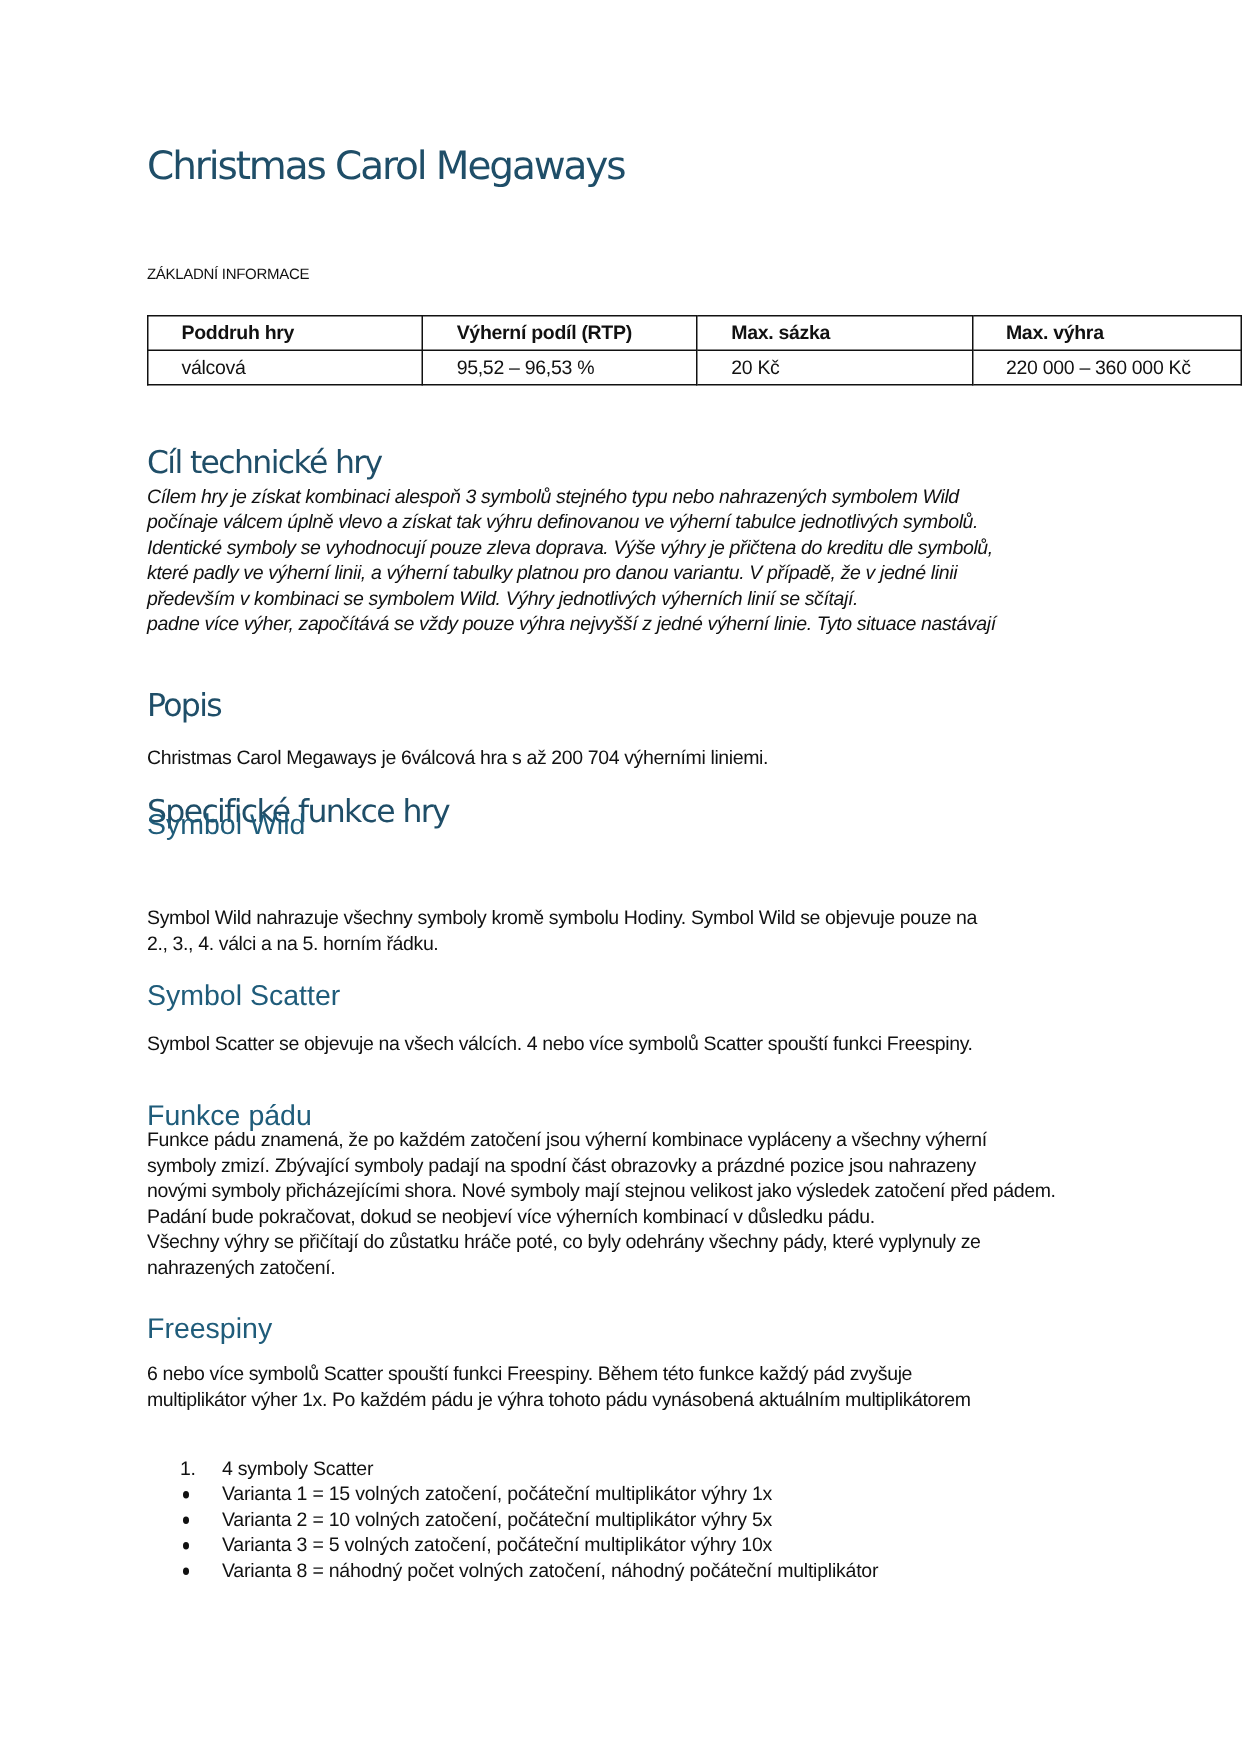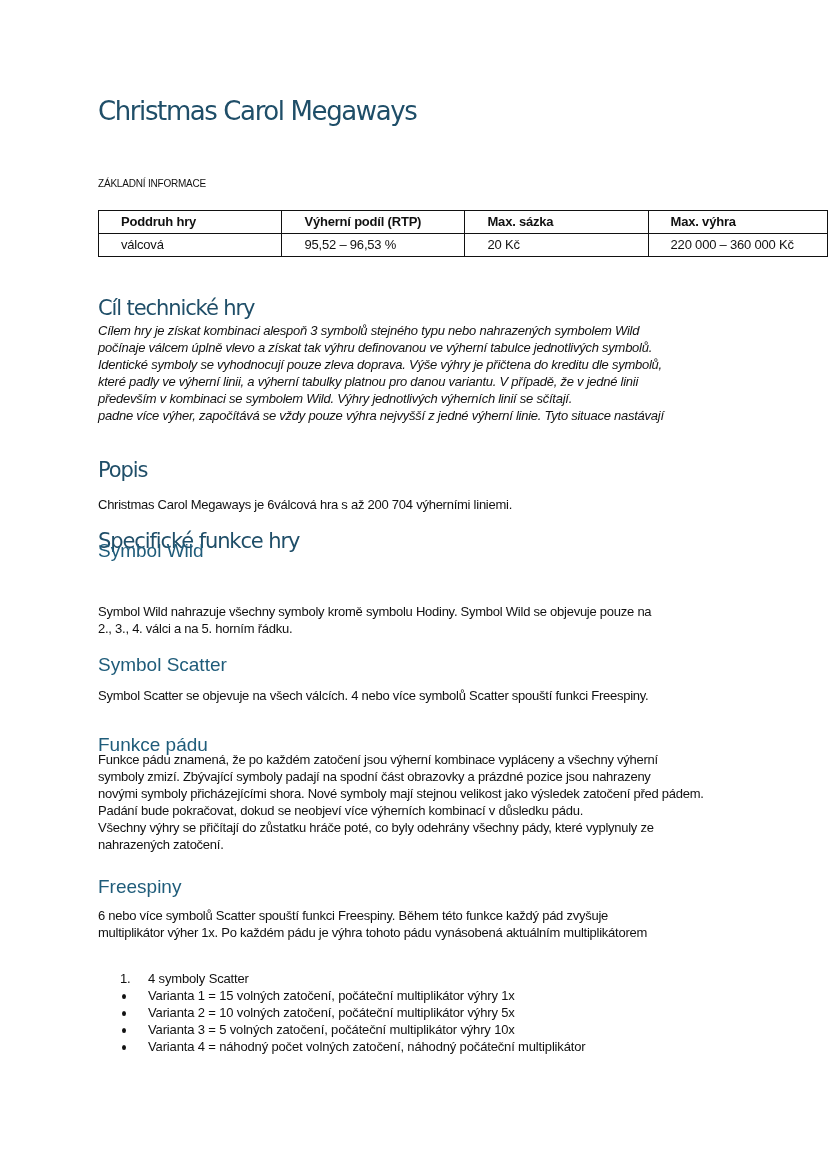--- a/index.html
+++ b/index.html
@@ -126,15 +126,15 @@
   <li>
     <span class="bullet-dot"></span>
     <span>Varianta 2 = 10 volných zatočení, počáteční multiplikátor výhry 5x</span>
   </li>
   <li>
     <span class="bullet-dot"></span>
     <span>Varianta 3 = 5 volných zatočení, počáteční multiplikátor výhry 10x</span>
   </li>
   <li>
     <span class="bullet-dot"></span>
-    <span>Varianta 4 = náhodný počet volných zatočení, náhodný počáteční multiplikátor</span>
+    <span>Varianta 8 = náhodný počet volných zatočení, náhodný počáteční multiplikátor</span>
   </li>
 </ul>
 
 </body></html>

